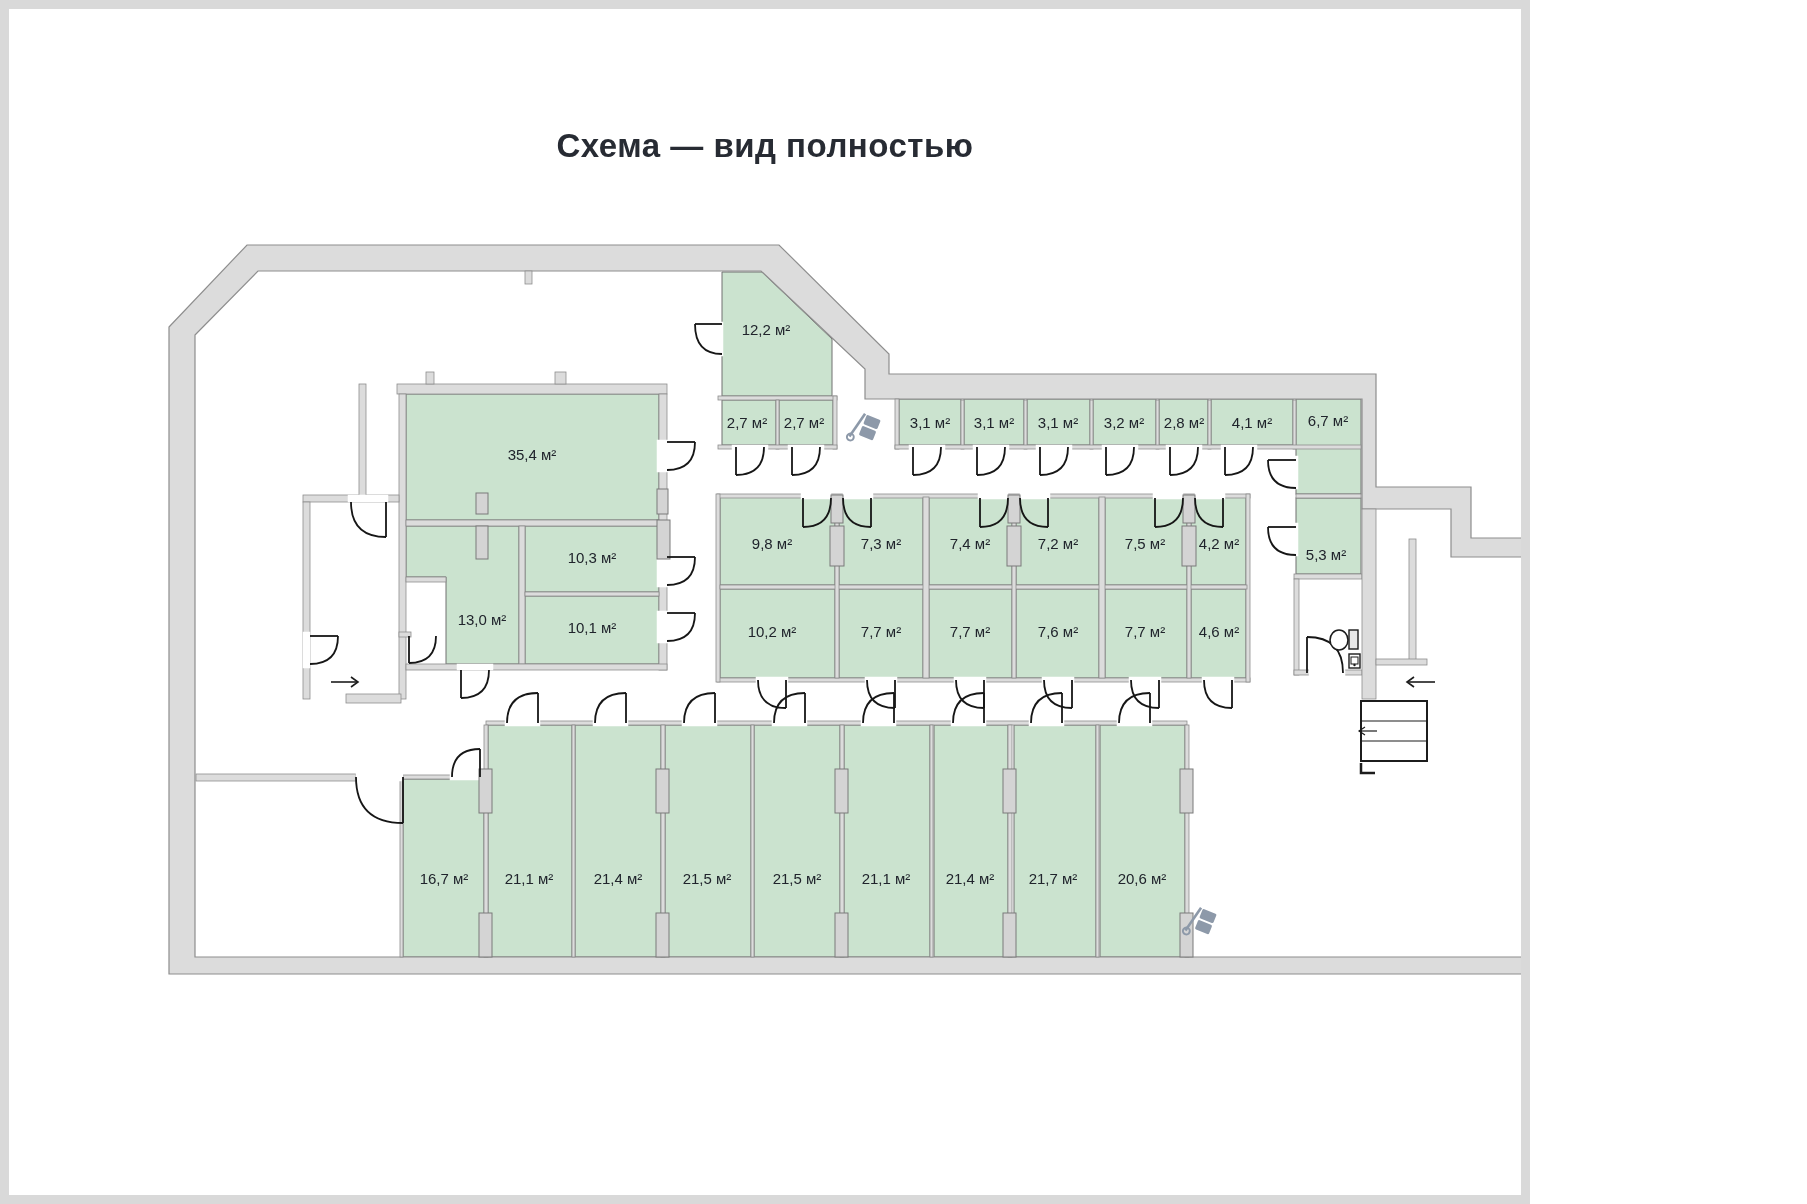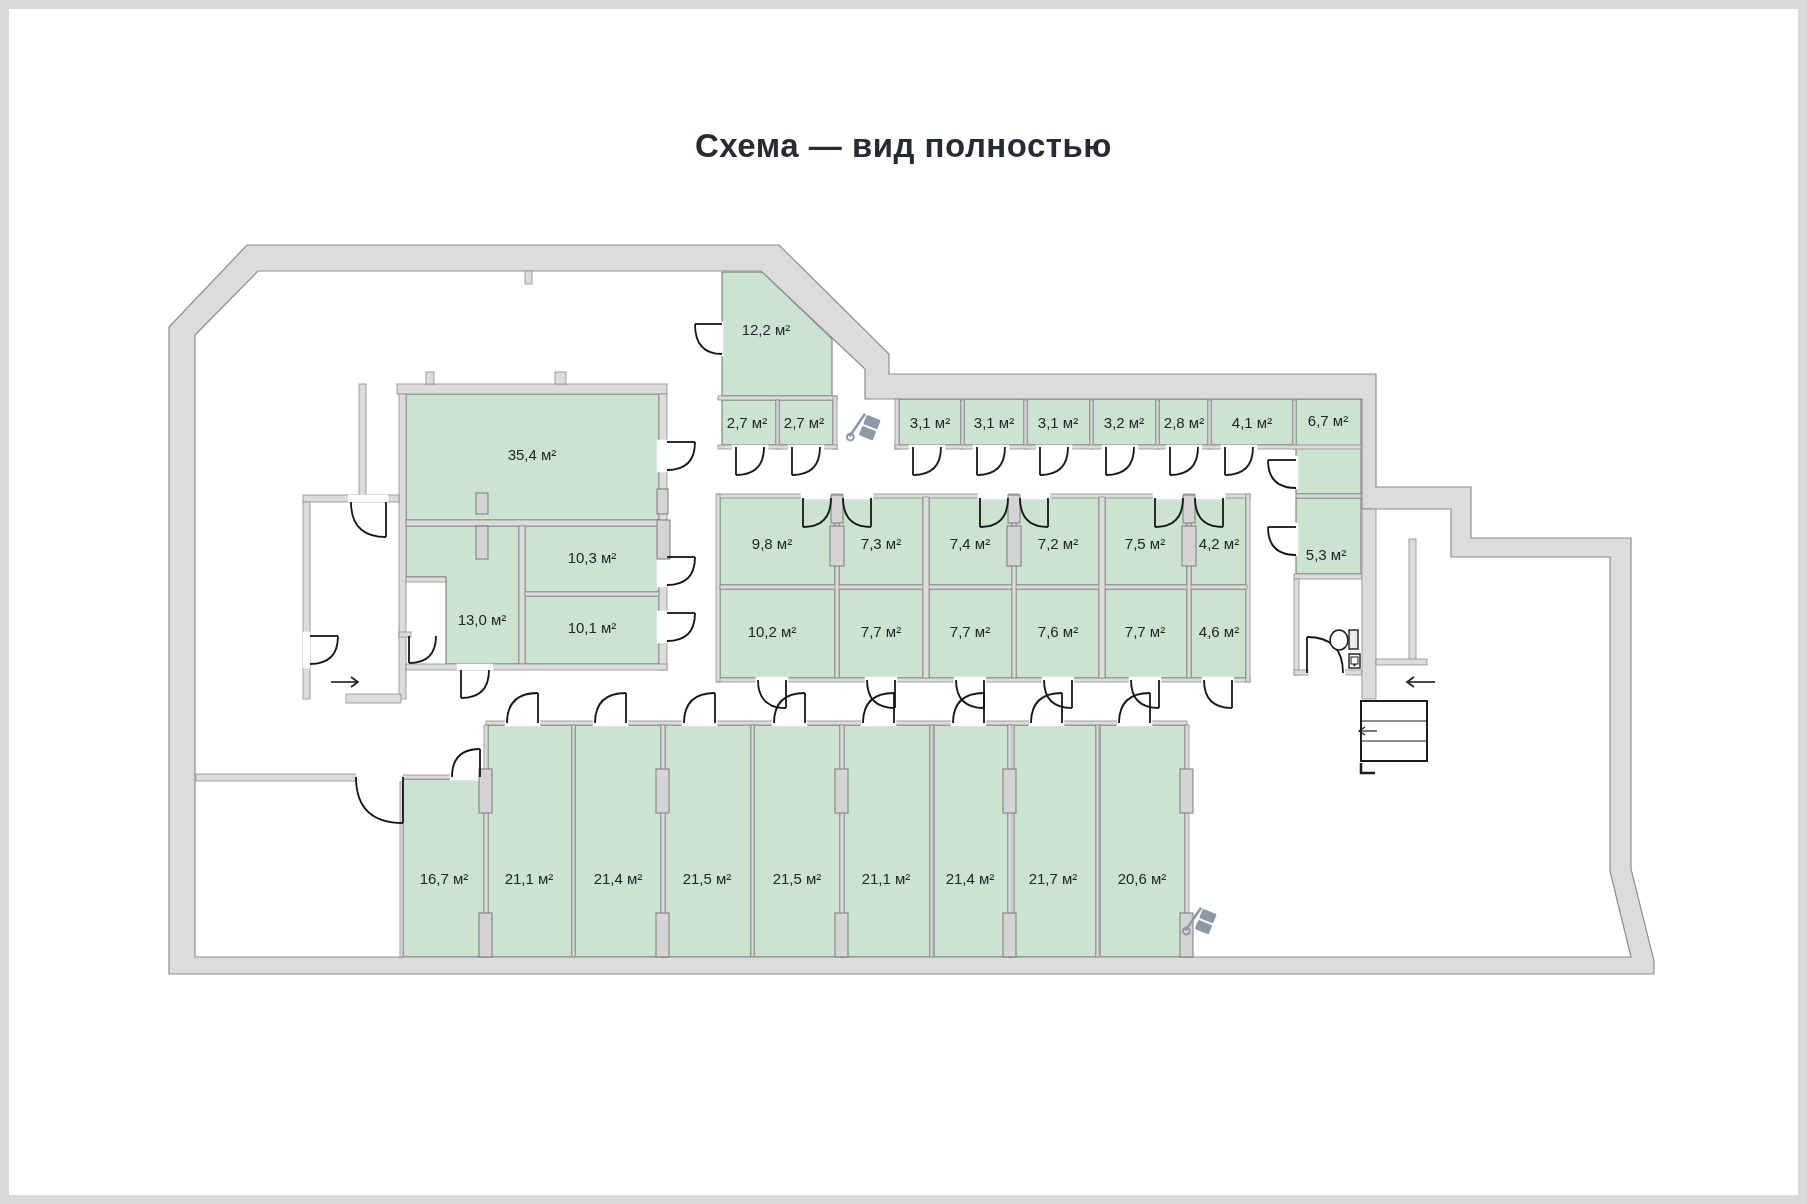--- a/index.html
+++ b/index.html
@@ -1,17 +1,17 @@
 <!DOCTYPE html>
 <html><head>
 <meta charset="utf-8">
 <style>
   html,body{margin:0;padding:0;background:#fff;}
   .page{
-    width:1807px;height:1204px;position:relative;box-sizing:border-box;
+    width:1530px;height:1204px;position:relative;box-sizing:border-box;
     border:9px solid #d9d9d9;background:#ffffff;overflow:hidden;
     font-family:"Liberation Sans",sans-serif;
   }
   .plan-title{
     position:absolute;top:118px;left:0;right:0;text-align:center;
     font-size:33px;font-weight:600;letter-spacing:.5px;color:#272b33;
   }
   svg{position:absolute;left:0;top:0;}
   text{font-family:"Liberation Sans",sans-serif;}
 </style>

